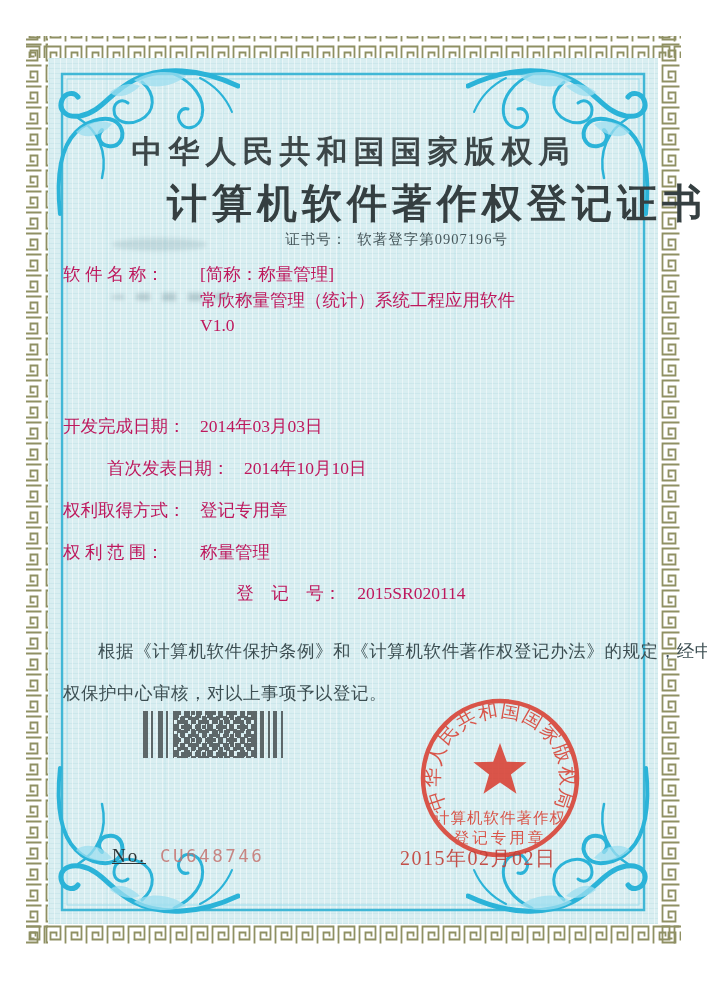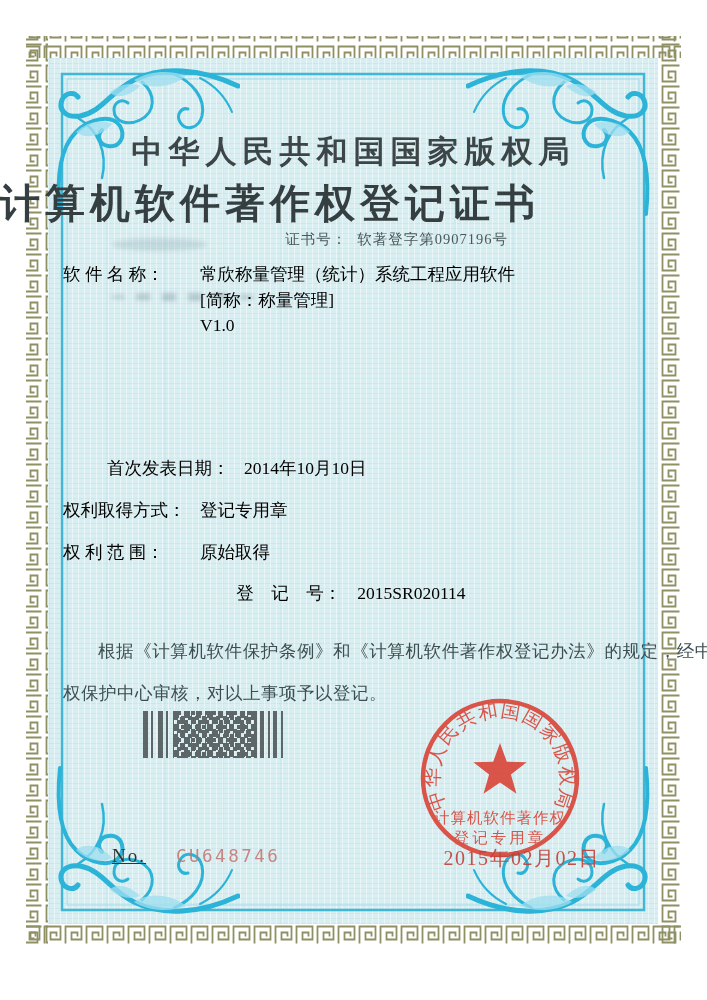--- a/index.html
+++ b/index.html
@@ -28,32 +28,32 @@
   .corner.tl{left:50px;top:60px;}
   .corner.tr{left:466px;top:60px;transform:scaleX(-1);}
   .corner.bl{left:50px;top:762px;transform:scaleY(-1);}
   .corner.br{left:466px;top:762px;transform:scale(-1,-1);}
 
   .authority{
     position:absolute;left:0;top:131px;width:707px;text-align:center;
     font-size:31px;font-weight:bold;letter-spacing:6px;color:#3c4648;
   }
   .cert-title{
-    position:absolute;left:0;top:176px;width:707px;text-align:left;
+    position:absolute;left:0;top:176px;width:707px;text-align:right;
     font-size:40px;font-weight:bold;letter-spacing:5px;color:#353f41;
   }
   .cert-no-line{
     position:absolute;left:0;top:230px;width:508px;text-align:right;
     font-size:14.5px;color:#47585c;letter-spacing:1px;
   }
   .cert-no-line .num{margin-left:10px;}
 
   .field-row{
     position:absolute;left:63px;width:560px;
-    font-size:17.5px;color:#000000;line-height:25.5px;
+    font-size:17.5px;color:#be185d;line-height:25.5px;
   }
   .field-row .lbl{display:inline-block;width:137px;vertical-align:top;}
   .field-row .vals{display:inline-block;vertical-align:top;}
   .row-0{top:262px;} .row-1{top:343px;}
   .row-2{top:414px;} .row-3{top:456px;padding-left:44px;}
   .row-4{top:498px;} .row-5{top:540px;} .row-6{top:581px;text-align:center;}
 
   .statement{
     position:absolute;left:63px;top:630px;width:686px;
     font-size:17.5px;line-height:42px;color:#3c4e52;
@@ -80,29 +80,29 @@
       repeating-conic-gradient(rgba(0,0,0,0) 0 25%, #424a4c 0 50%);
     background-size:7px 9px, 11px 13px;
   }
   .barcode .b-right{
     width:22%;height:100%;
     background:repeating-linear-gradient(90deg,#424a4c 0 2px,rgba(0,0,0,0) 2px 5px,#424a4c 5px 9px,rgba(0,0,0,0) 9px 13px);
   }
 
   .seal{position:absolute;left:405px;top:683px;width:190px;height:190px;}
   .seal-date{
-    position:absolute;left:400px;top:845px;width:200px;text-align:right;
+    position:absolute;left:400px;top:845px;width:200px;text-align:left;
     font-size:20px;color:#c14038;letter-spacing:1.5px;opacity:.9;
   }
 
   .serial-line{position:absolute;left:112px;top:845px;font-size:19px;color:#2c3436;}
   .serial-line .no-lbl{letter-spacing:2px;text-decoration:underline;}
   .serial-line .no-num{
     font-family:"DejaVu Sans Mono", monospace;
-    color:#c4736f;font-size:17.5px;letter-spacing:2.5px;margin-left:30px;opacity:.85;
+    color:#c4736f;font-size:17.5px;letter-spacing:2.5px;margin-left:14px;opacity:.85;
   }
 </style>
 </head>
 <body>
 
 <div class="page">
 
   <div class="interior">
     <div class="texture"></div>
   </div>
@@ -188,30 +188,33 @@
   <div class="authority">中华人民共和国国家版权局</div>
   <div class="cert-title">计算机软件著作权登记证书</div>
   <div class="cert-no-line">
     <span>证书号：</span><span class="num">软著登字第0907196号</span>
   </div>
 
   <div class="smudge s1"></div>
   <div class="smudge s2"></div>
 
   <div class="field-row row-0">
-    <span class="lbl">软 件 名 称：</span><span class="vals"><div>常欣称量管理（统计）系统工程应用软件</div><div>[简称：称量管理]</div><div>V1.0</div></span>
+    <span class="lbl">软 件 名 称：</span><span class="vals"><div>[简称：称量管理]</div><div>常欣称量管理（统计）系统工程应用软件</div><div>V1.0</div></span>
+  </div>
+  <div class="field-row row-2">
+    <span class="lbl">开发完成日期：</span><span class="vals">2014年03月03日</span>
   </div>
   <div class="field-row row-3">
     <span class="lbl">首次发表日期：</span><span class="vals">2014年10月10日</span>
   </div>
   <div class="field-row row-4">
     <span class="lbl">权利取得方式：</span><span class="vals">登记专用章</span>
   </div>
   <div class="field-row row-5">
-    <span class="lbl">权 利 范 围：</span><span class="vals">原始取得</span>
+    <span class="lbl">权 利 范 围：</span><span class="vals">称量管理</span>
   </div>
   <div class="field-row row-6">
     <span class="lbl">登　记　号：</span><span class="vals">2015SR020114</span>
   </div>
 
   <div class="statement">根据《计算机软件保护条例》和《计算机软件著作权登记办法》的规定，经中国版权保护中心审核，对以上事项予以登记。</div>
 
   <div class="barcode">
     <div class="b-left"></div>
     <div class="b-noise"></div>

